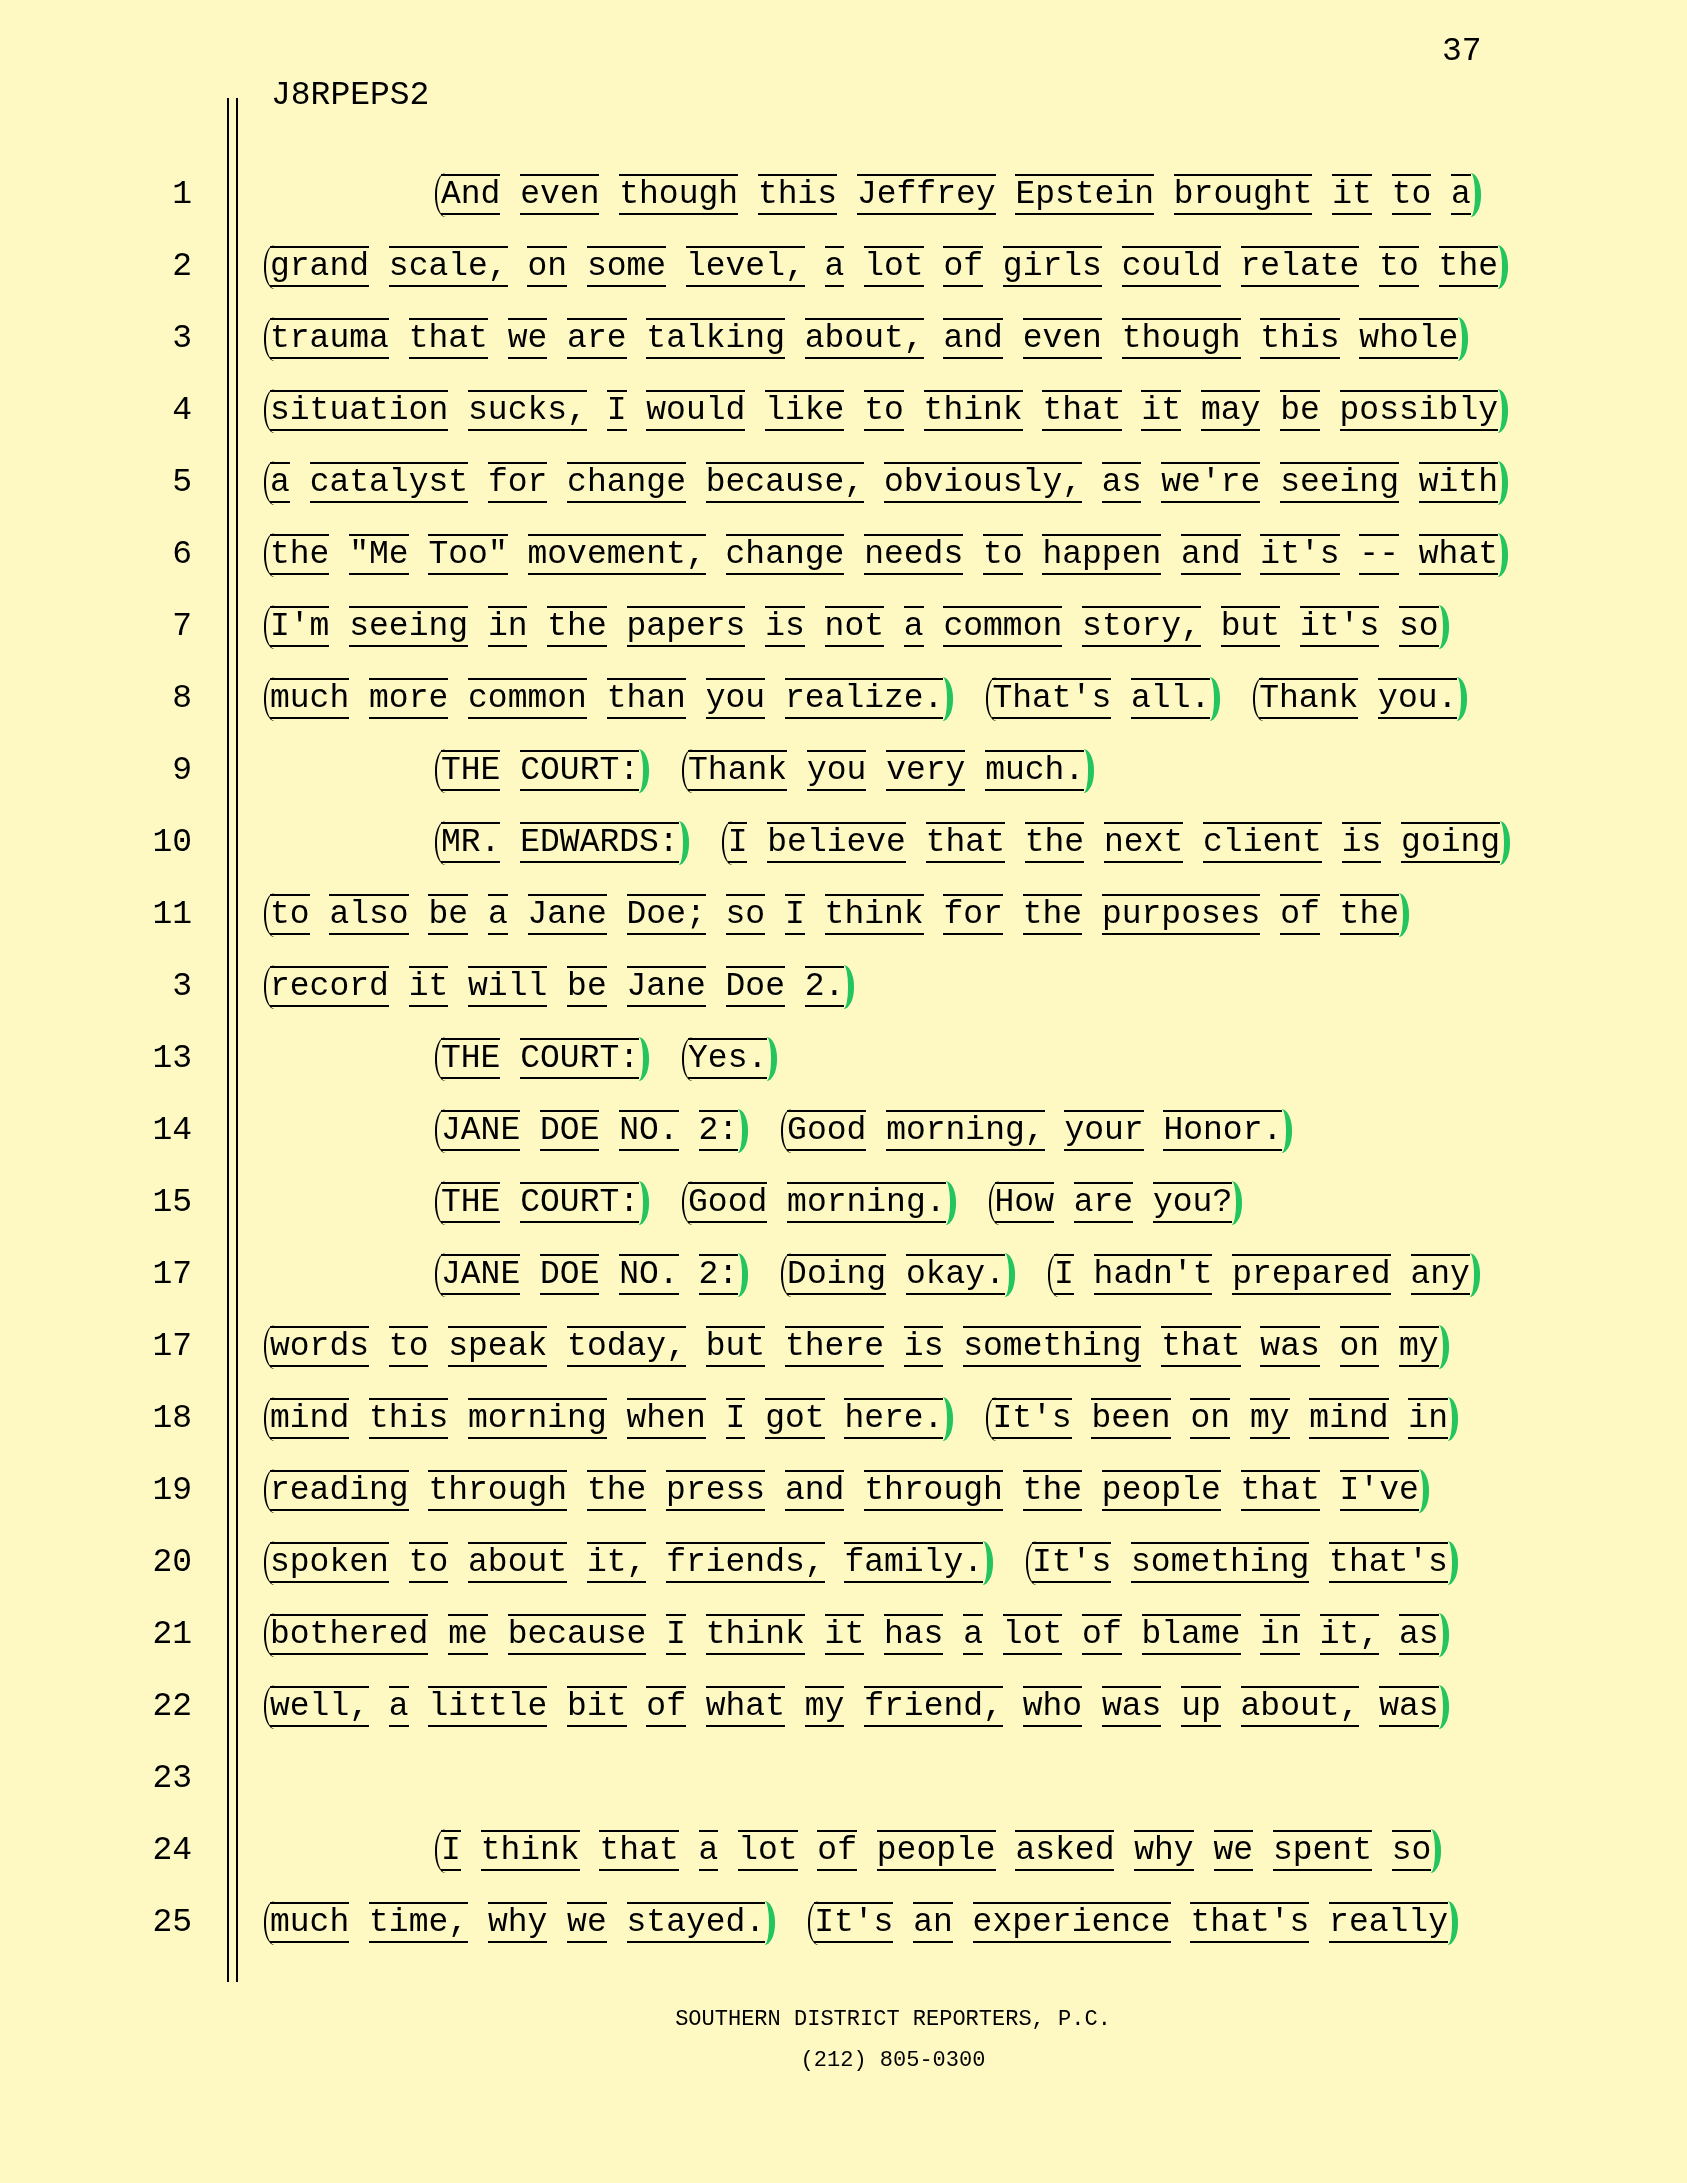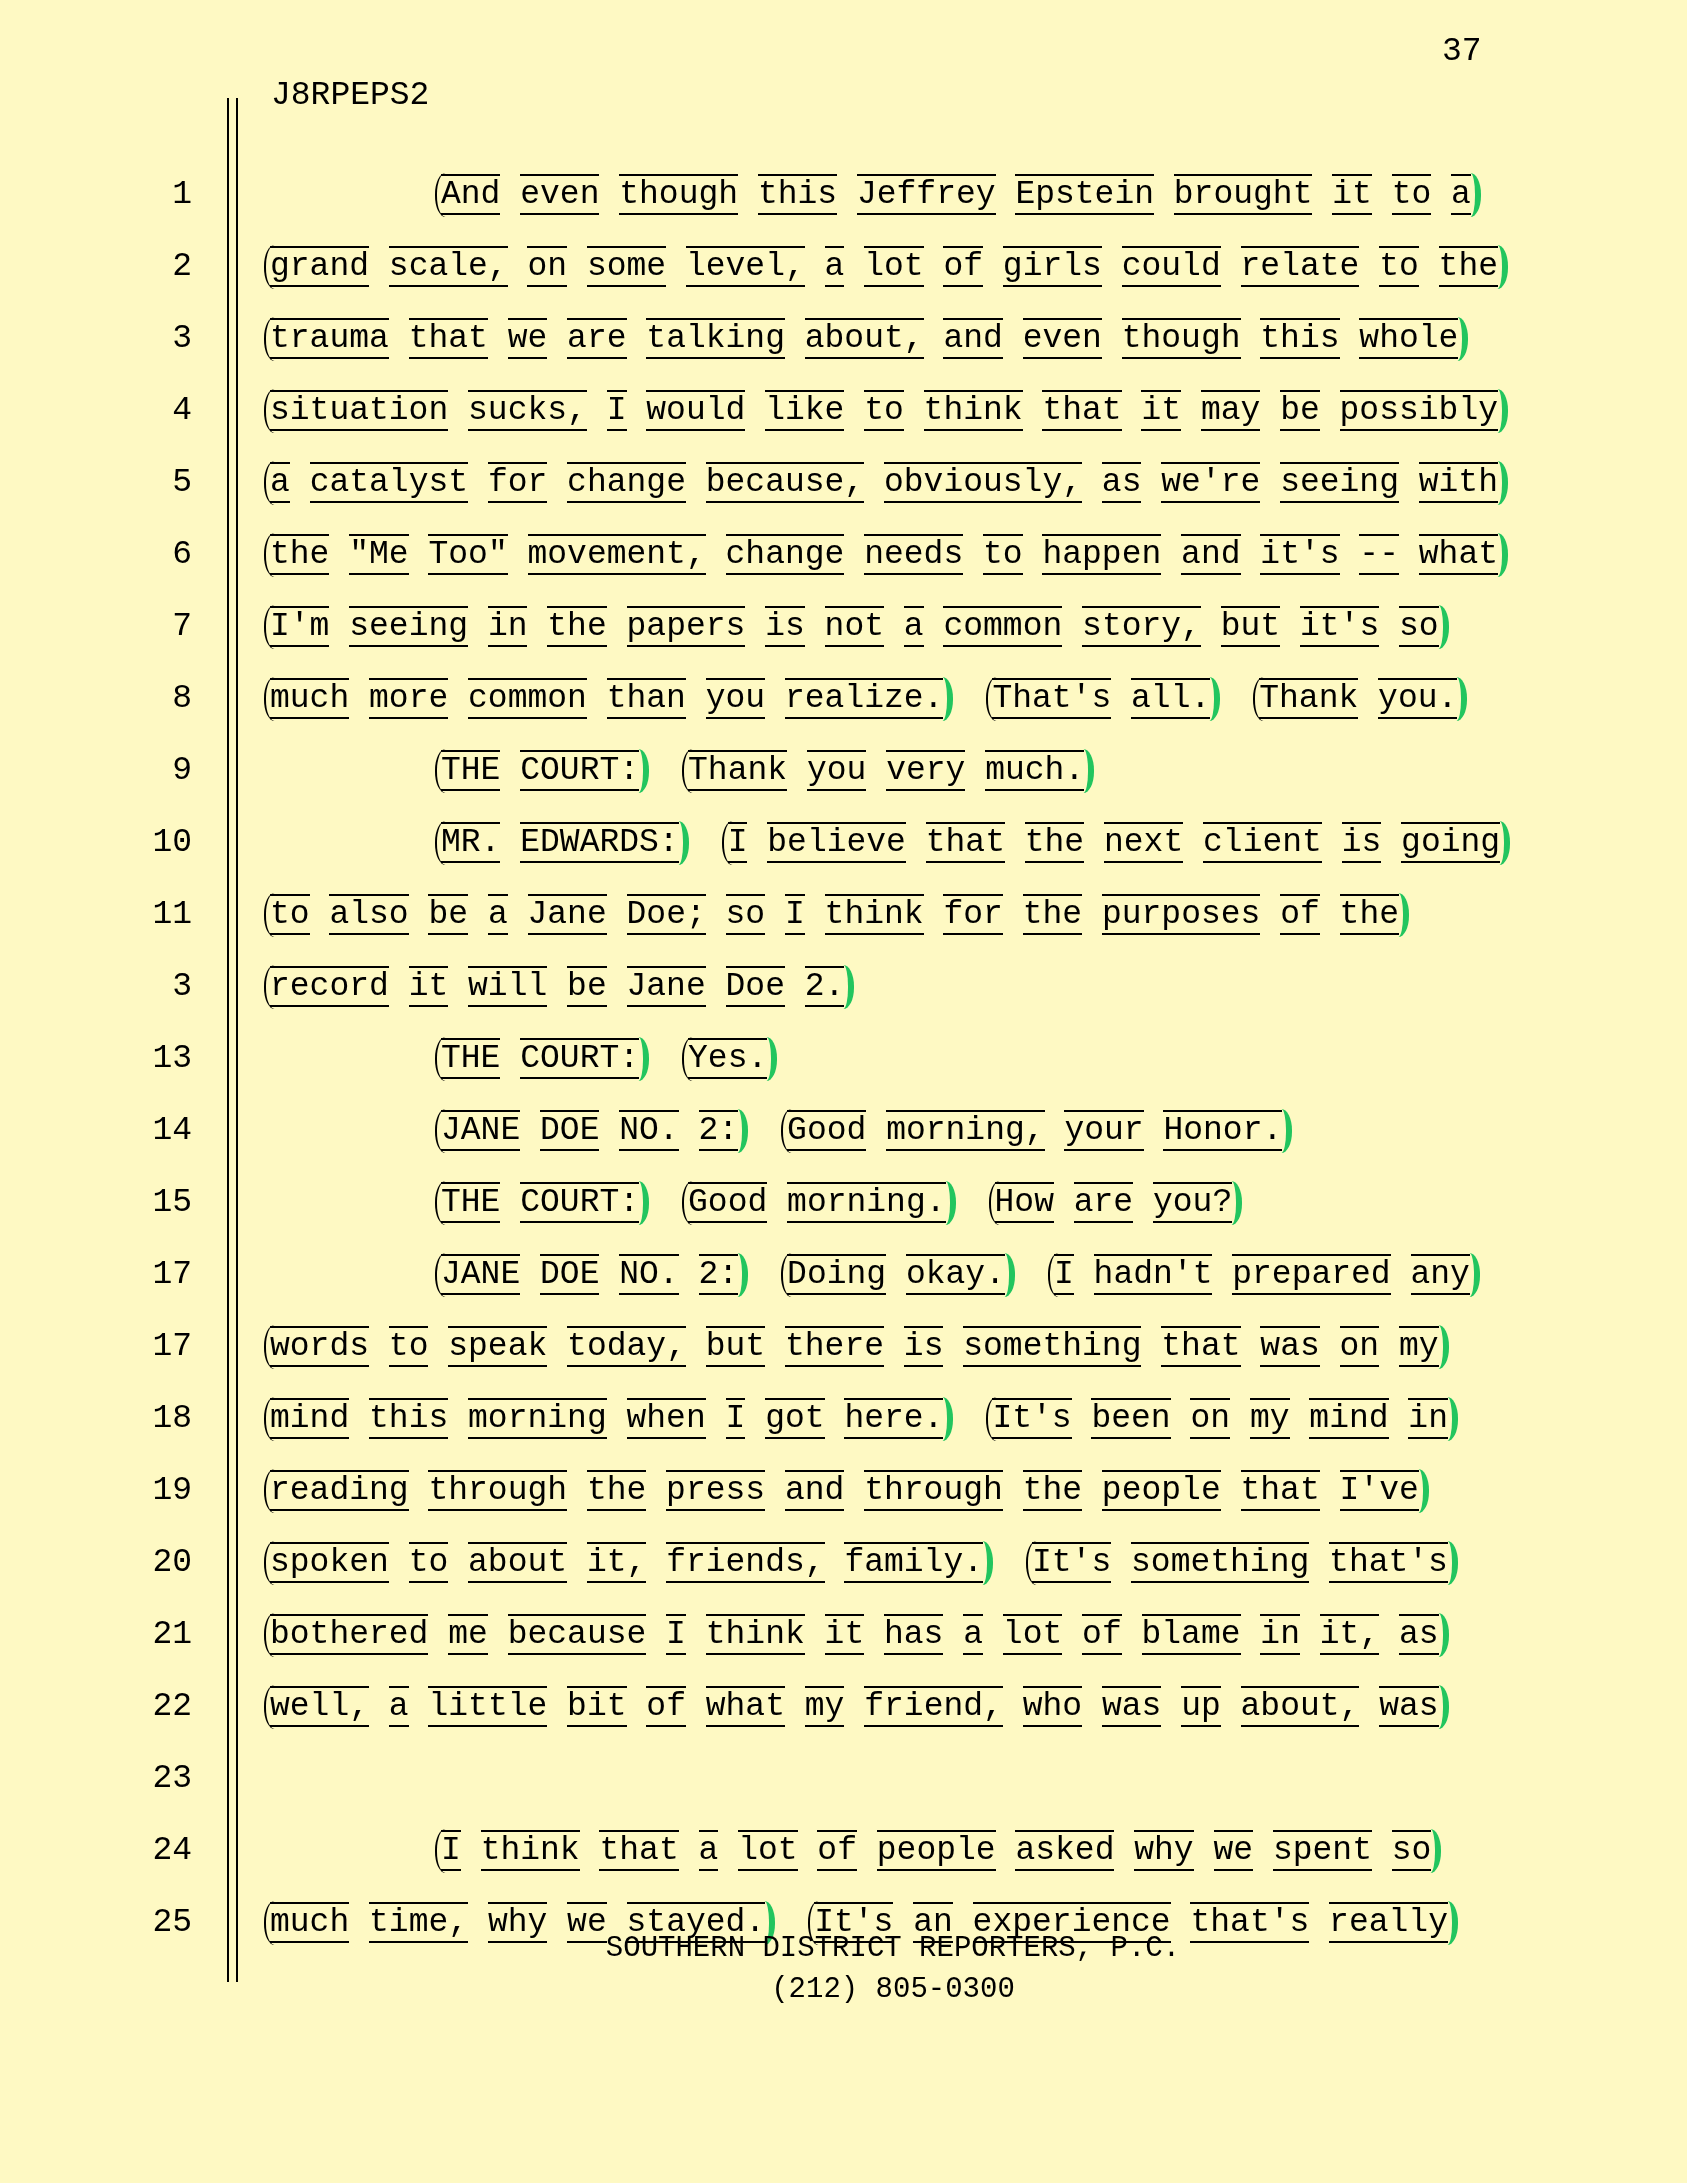--- a/index.html
+++ b/index.html
@@ -20,22 +20,22 @@
   .line.indent .text { margin-left:435px; }
   .seg {
     display:inline-block; line-height:44px; padding:0 4px;
     border-left:2px solid #000; border-right:6px solid #22c55e;
     border-top:none; border-bottom:none;
     border-radius:10.6px / 21px;
   }
   .seg + .seg { margin-left:33px; }
   .w { font-style:normal; border-top:2px solid #000; border-bottom:2px solid #000; }
   .footer {
-    position:absolute; top:1928px; left:271px; width:1244px;
-    text-align:center; font-size:29px; line-height:41px;
+    position:absolute; top:1999px; left:271px; width:1244px;
+    text-align:center; font-size:22px; line-height:41px;
   }
 </style>
 </head>
 <body>
 
 <div class="page">
   <div class="page-number">37</div>
   <div class="header-id">J8RPEPS2</div>
   <div class="rule rule-outer"></div>
   <div class="rule rule-inner"></div>

